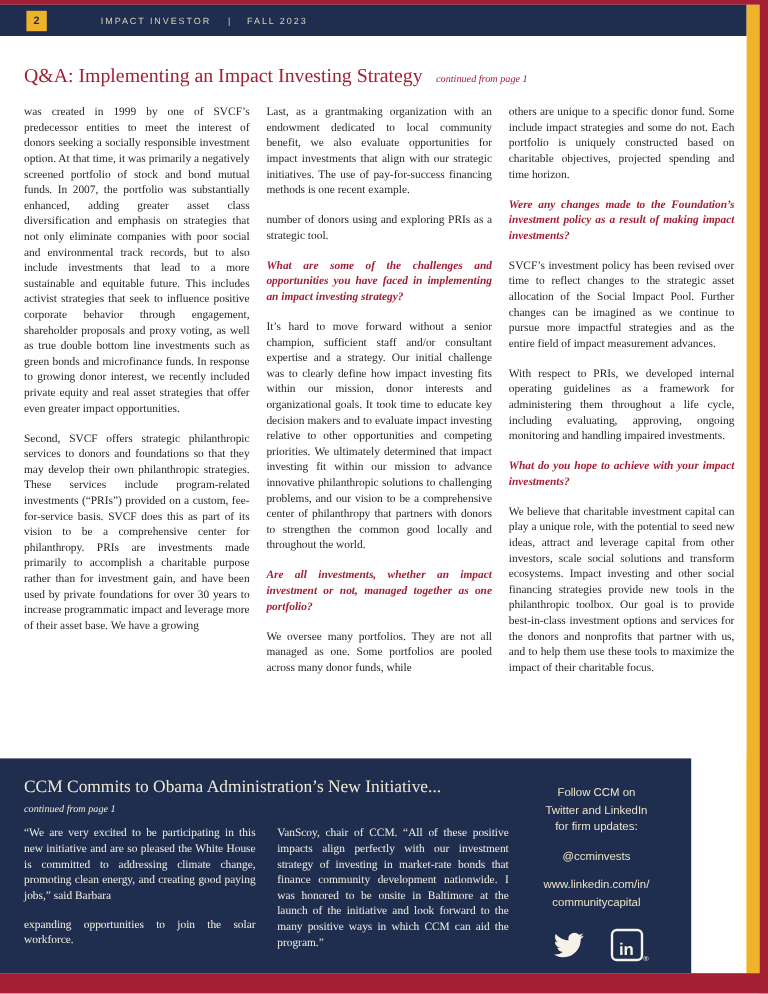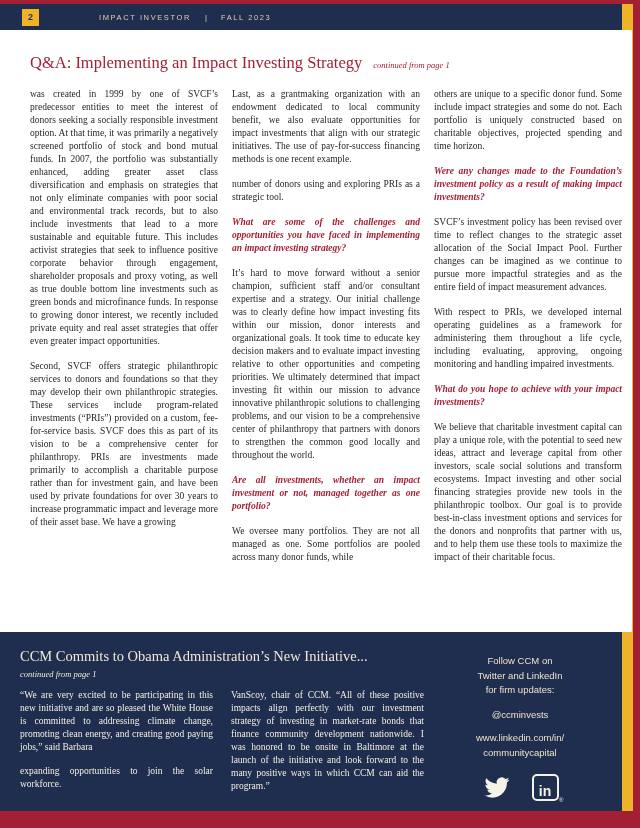--- a/index.html
+++ b/index.html
@@ -27,43 +27,43 @@
   .topbar{
     position:absolute;top:4px;left:0;width:622px;height:26px;
     background:var(--navy);display:flex;align-items:center;
   }
   .pagenum{
     width:17px;height:17px;margin-left:22px;background:var(--gold);
     color:var(--navy);font-family:"Liberation Sans",sans-serif;
     font-weight:bold;font-size:9px;display:flex;align-items:center;justify-content:center;
   }
   .masthead{
-    margin-left:60px;color:#ddd2b2;font-family:"Liberation Sans",sans-serif;
+    margin-left:45px;color:#ddd2b2;font-family:"Liberation Sans",sans-serif;
     font-size:7.5px;letter-spacing:1.6px;display:flex;align-items:center;
   }
   .masthead .sep{margin:0 14px;letter-spacing:0;}
 
   
   .qa{
-    position:absolute;top:30px;left:10px;width:622px;height:602px;
+    position:absolute;top:30px;left:0;width:622px;height:602px;
     background:var(--paper);padding:24px 10px 0 20px;overflow:hidden;
   }
   .qa-title{color:var(--red);font-size:16.5px;font-weight:normal;line-height:1.1;}
   .qa-title .cont{font-size:8.5px;font-style:italic;font-weight:normal;margin-left:7px;}
   .cols{display:flex;gap:14px;margin-top:16px;}
   .col{flex:1;min-width:0;}
   .col p{
     font-size:9.5px;line-height:13px;text-align:justify;
     color:var(--ink);margin-bottom:12px;
   }
   .col p.subhead{color:var(--red);font-weight:bold;font-style:italic;}
 
   
   .ccm{
-    position:absolute;top:632px;left:0;width:622px;height:179px;
+    position:absolute;top:632px;left:0;width:576px;height:179px;
     background:var(--navy);padding:16px 6px 0 20px;display:flex;overflow:hidden;
   }
   .ccm-left{width:404px;flex:0 0 404px;}
   .ccm-title{color:#f0e8d2;font-size:14.5px;font-weight:normal;line-height:1.15;}
   .ccm-cont{color:#f0e8d2;font-style:italic;font-size:8.5px;margin-top:4px;}
   .ccm-cols{margin-top:10px;gap:18px;}
   .ccm .col p{color:#f3efe2;margin-bottom:11px;}
   .ccm-sidebar{
     flex:1;text-align:center;color:var(--cream);
     font-family:"Liberation Sans",sans-serif;padding-top:6px;

